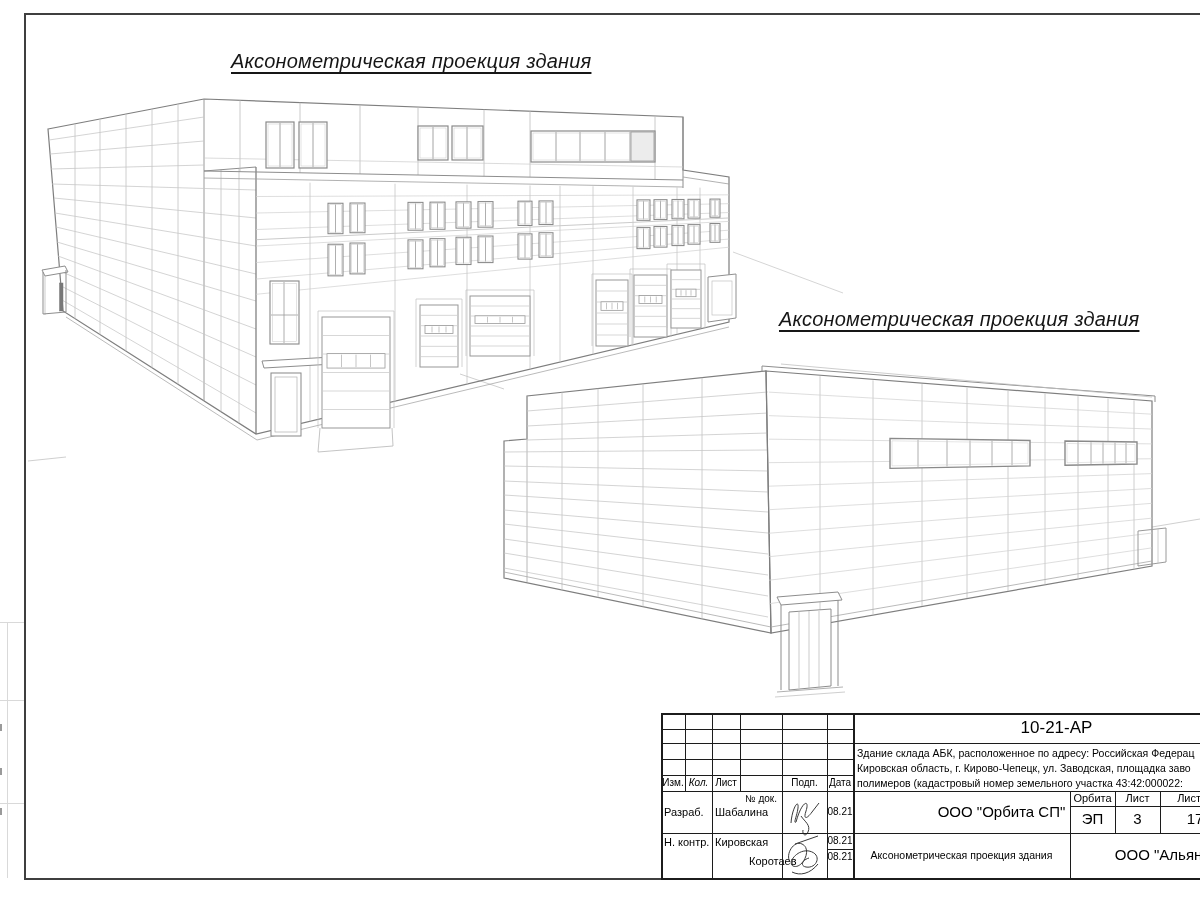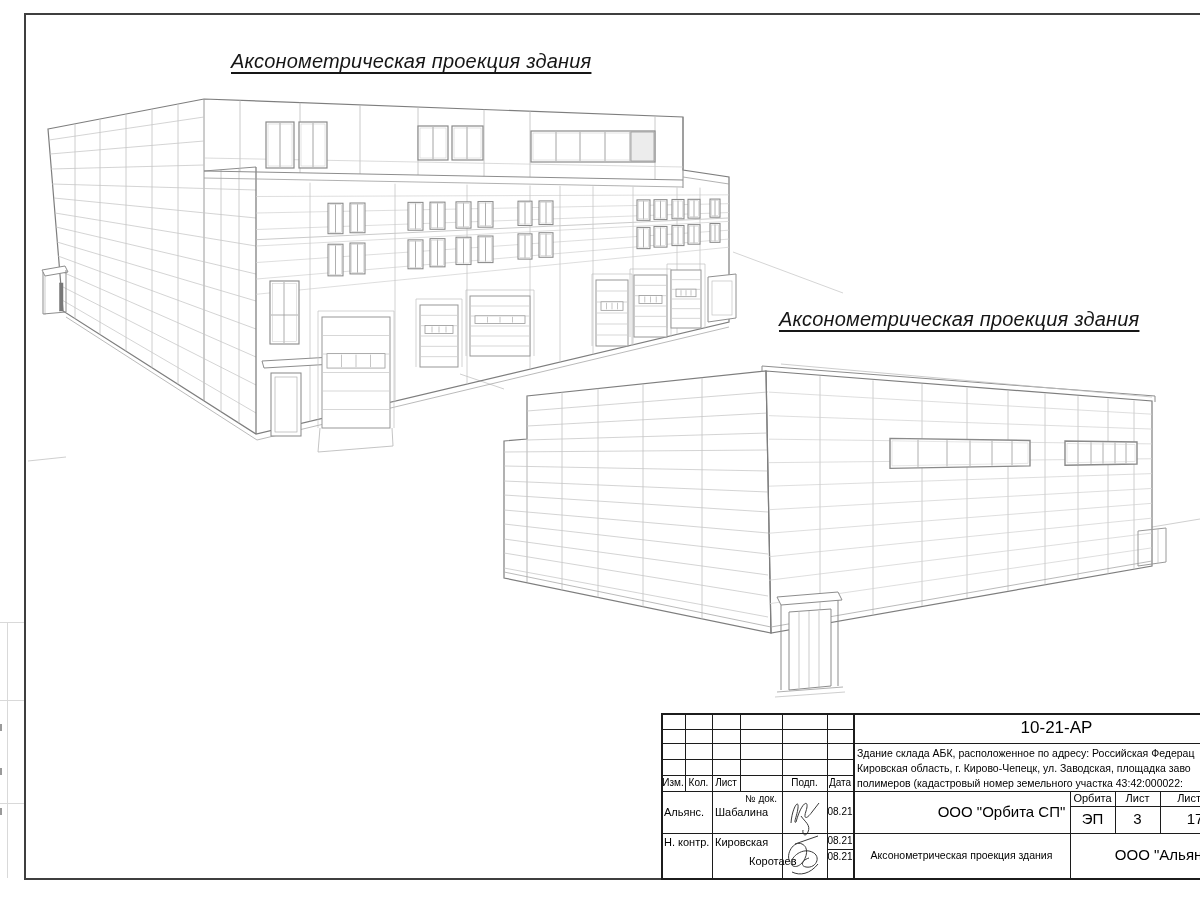--- a/index.html
+++ b/index.html
@@ -368,27 +368,27 @@
       <line x1="1158" y1="529" x2="1158" y2="563" stroke="#c2c2c2" stroke-width="0.8"></line>
     </g>
   </svg>
 
 <div class="heading" style="left:231px;top:50px;">Аксонометрическая проекция здания</div>
 <div class="heading" style="left:779px;top:308px;">Аксонометрическая проекция здания</div>
 
 <div class="tb" id="tb">
 
   <div class="cell f10" style="left:0;top:62px;width:24px;height:16px;">Изм.</div>
-  <div class="cell f10" style="left:24px;top:62px;width:27px;height:16px;">Кол.</div>
+  <div class="cell f10" style="left:24px;top:62px;width:27px;height:16px;font-style:italic;">Кол.</div>
   <div class="cell f10" style="left:51px;top:62px;width:28px;height:16px;">Лист</div>
   <div class="cell f10" style="left:79px;top:78px;width:42px;height:16px;">№ док.</div>
   <div class="cell f10" style="left:121px;top:62px;width:45px;height:16px;">Подп.</div>
   <div class="cell f10" style="left:166px;top:62px;width:26px;height:16px;">Дата</div>
 
-  <div class="cell f11 left" style="left:3px;top:79px;width:48px;height:41px;">Альянс.</div>
+  <div class="cell f11 left" style="left:3px;top:79px;width:48px;height:41px;">Разраб.</div>
   <div class="cell f11 left" style="left:54px;top:79px;width:66px;height:41px;">Шабалина</div>
   <div class="cell f10" style="left:166px;top:91px;width:26px;height:16px;">08.21</div>
   <div class="cell f11 left" style="left:3px;top:122px;width:48px;height:16px;">Н. контр.</div>
   <div class="cell f11 left" style="left:54px;top:122px;width:66px;height:16px;">Кировская</div>
   <div class="cell f10" style="left:166px;top:121px;width:26px;height:15px;">08.21</div>
   <div class="cell f11 left" style="left:3px;top:140px;width:48px;height:17px;margin-top:48px;">ГИП</div>
   <div class="cell f11 left" style="left:54px;top:140px;width:66px;height:17px;margin-left:34px;">Коротаев</div>
   <div class="cell f10" style="left:166px;top:137px;width:26px;height:15px;">08.21</div>
 
   <div class="cell f17" style="left:192px;top:0;width:407px;height:30px;padding-right:36px;">10-21-АР</div>

